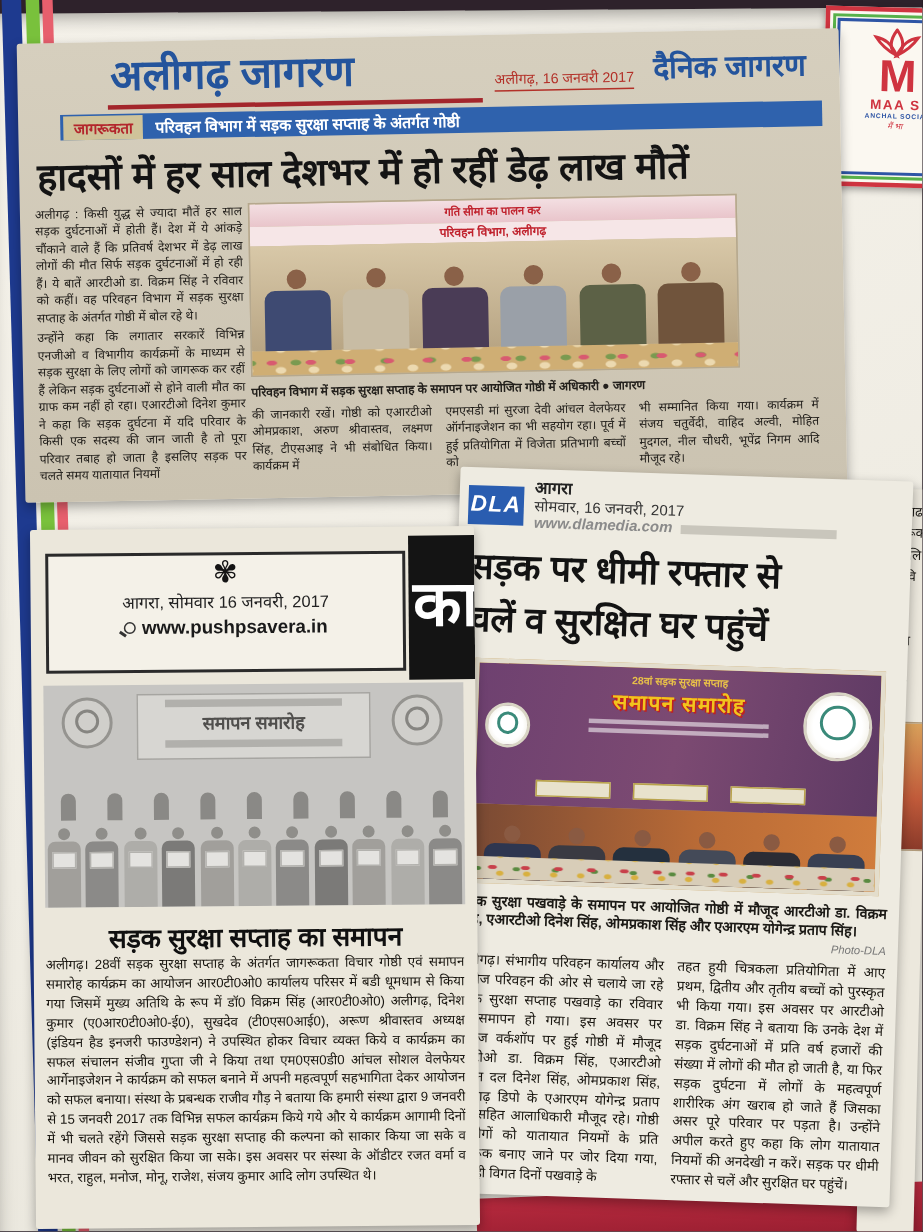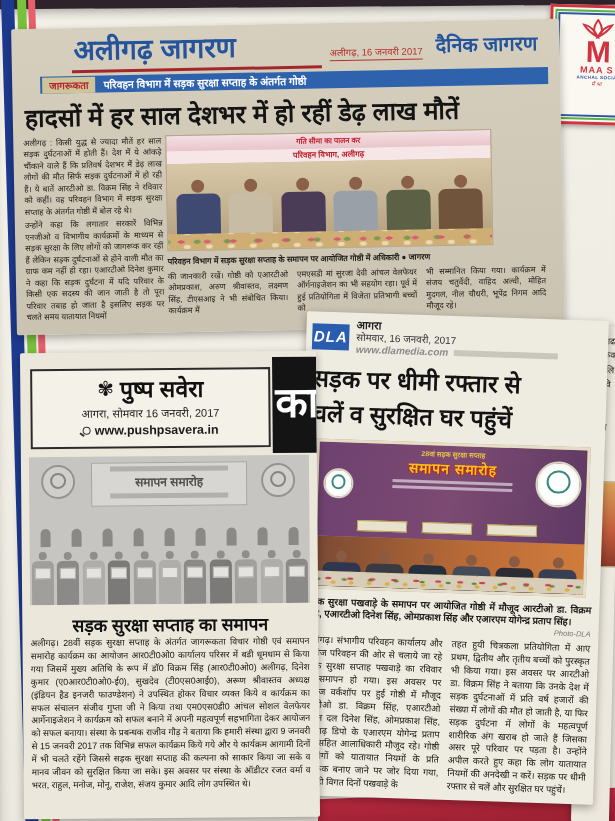--- a/index.html
+++ b/index.html
@@ -315,21 +315,20 @@
     <div class="dla-body">
       <div>अलीगढ़। संभागीय परिवहन कार्यालय और रोडवेज परिवहन की ओर से चलाये जा रहे सड़क सुरक्षा सप्ताह पखवाड़े का रविवार को समापन हो गया। इस अवसर पर रोडवेज वर्कशॉप पर हुई गोष्ठी में मौजूद आरटीओ डा. विक्रम सिंह, एआरटीओ प्रवर्तन दल दिनेश सिंह, ओमप्रकाश सिंह, अलीगढ़ डिपो के एआरएम योगेन्द्र प्रताप सिंह सहित आलाधिकारी मौजूद रहे। गोष्ठी में लोगों को यातायात नियमों के प्रति जागरूक बनाए जाने पर जोर दिया गया, साथ ही विगत दिनों पखवाड़े के</div>
       <div>तहत हुयी चित्रकला प्रतियोगिता में आए प्रथम, द्वितीय और तृतीय बच्चों को पुरस्कृत भी किया गया। इस अवसर पर आरटीओ डा. विक्रम सिंह ने बताया कि उनके देश में सड़क दुर्घटनाओं में प्रति वर्ष हजारों की संख्या में लोगों की मौत हो जाती है, या फिर सड़क दुर्घटना में लोगों के महत्वपूर्ण शारीरिक अंग खराब हो जाते हैं जिसका असर पूरे परिवार पर पड़ता है। उन्होंने अपील करते हुए कहा कि लोग यातायात नियमों की अनदेखी न करें। सड़क पर धीमी रफ्तार से चलें और सुरक्षित घर पहुंचें।</div>
     </div>
   </div>
 
   <div class="clip pushp">
     <div class="ps-headbox">
       <div class="ps-logorow">
         <span class="ps-flower">✾</span>
-        <span class="ps-title">पुष्प सवेरा</span>
       </div>
       <div class="ps-date">आगरा, सोमवार 16 जनवरी, 2017</div>
       <div class="ps-urlrow">
         <span class="ps-mag"></span>
         <span class="ps-url">www.pushpsavera.in</span>
       </div>
     </div>
     <div class="ps-black">का स</div>
     <div class="ps-photo">
       <div class="ps-circle l">

